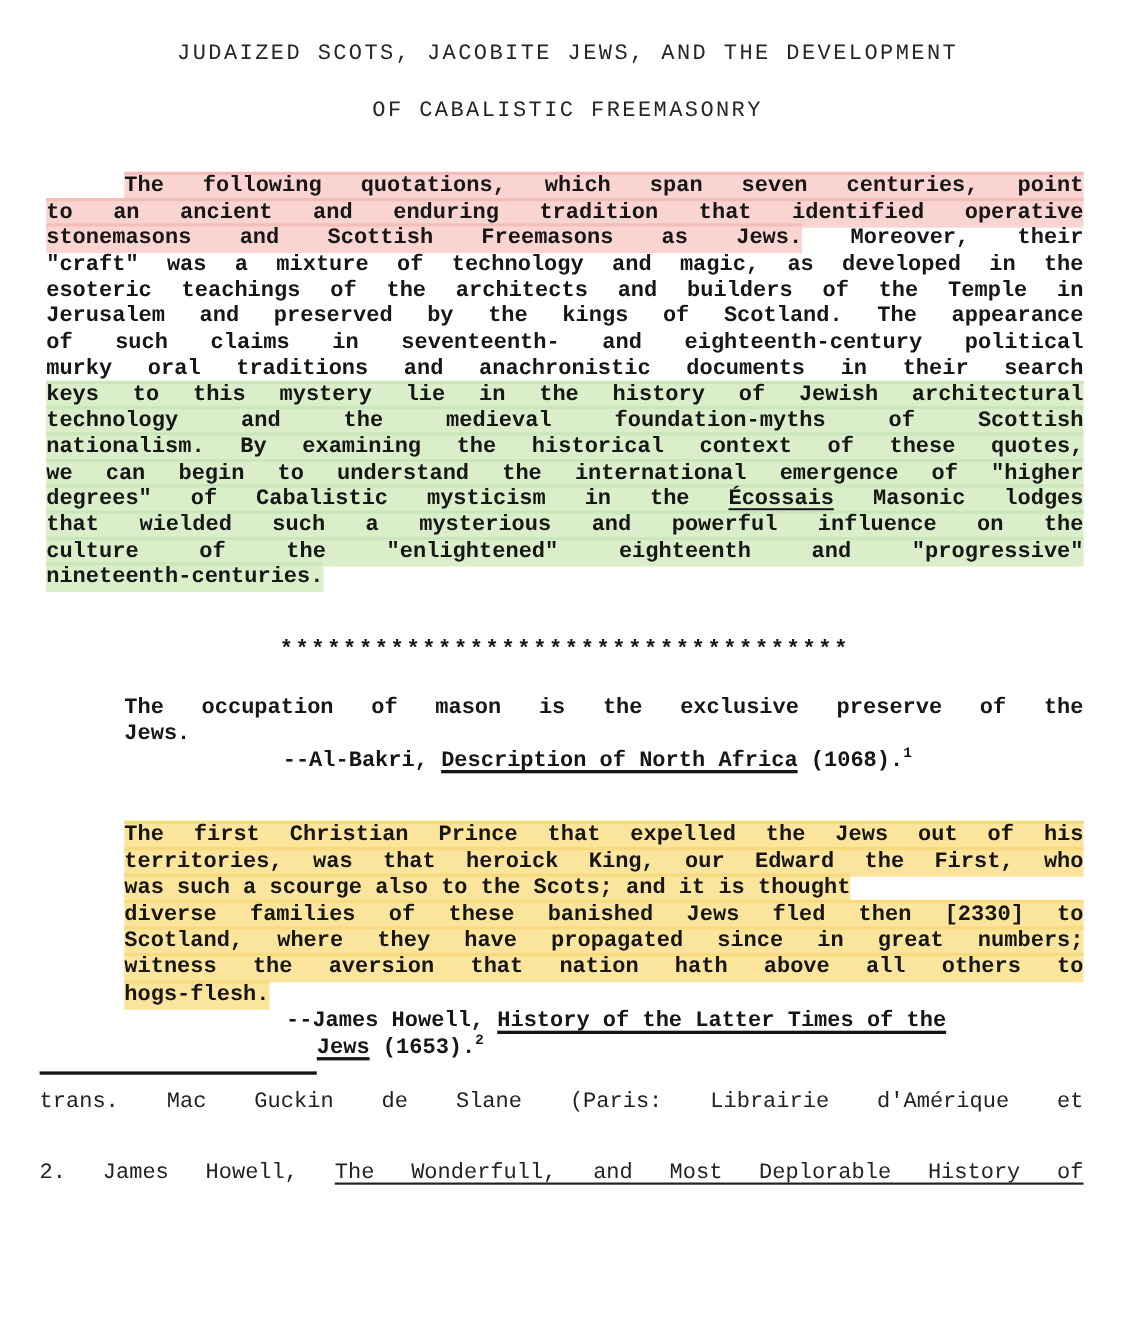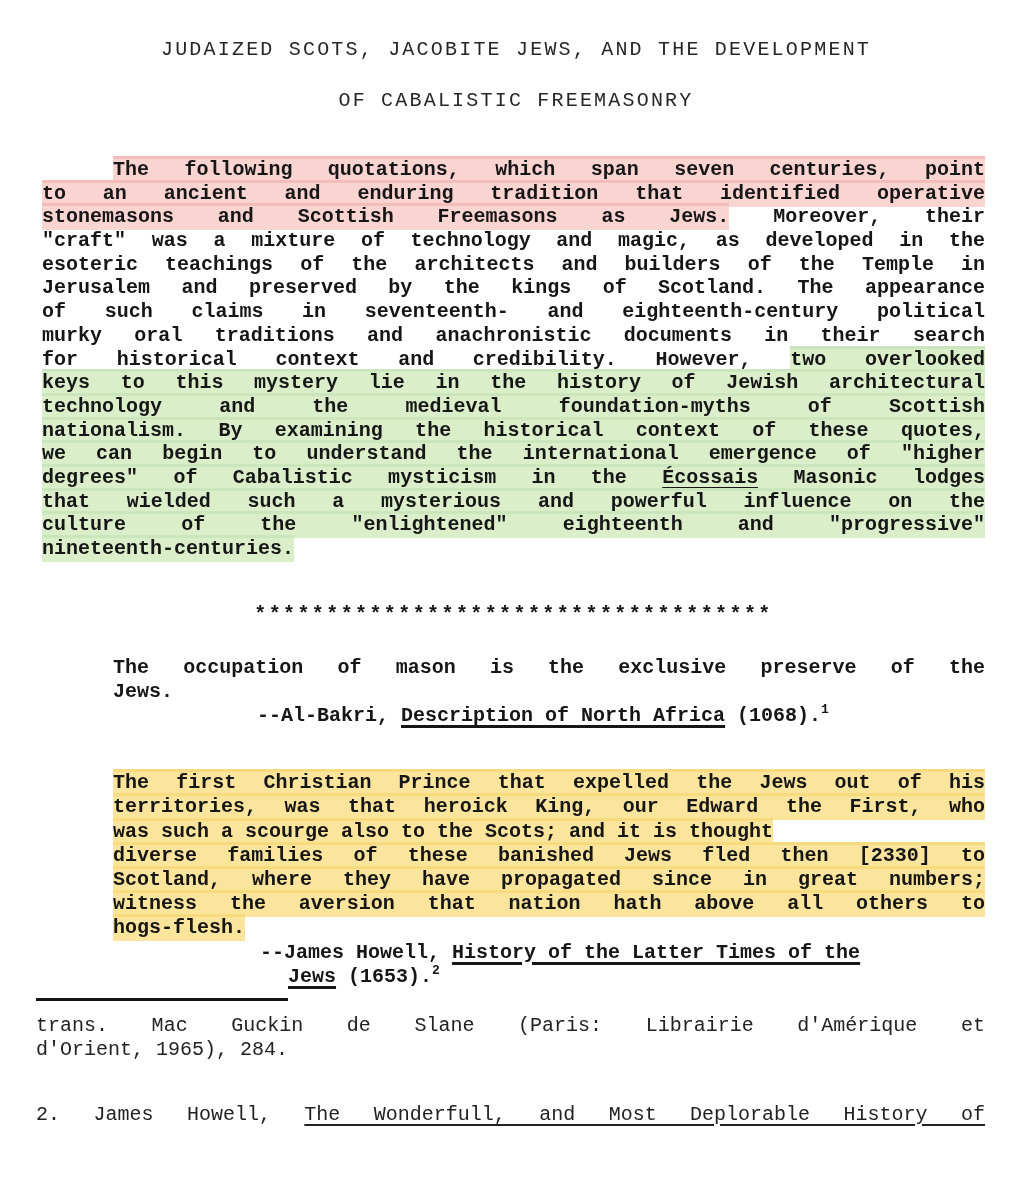--- a/index.html
+++ b/index.html
@@ -54,21 +54,20 @@
   <div class="body-col">
     <div class="paragraph">
         <div class="line indent"><span class="seg hl hl-pink">The following quotations, which span seven centuries, point</span></div>
         <div class="line"><span class="seg hl hl-pink">to an ancient and enduring tradition that identified operative</span></div>
         <div class="line"><span class="seg hl hl-pink">stonemasons and Scottish Freemasons as Jews.</span><span class="seg"> Moreover, their</span></div>
         <div class="line"><span class="seg">"craft" was a mixture of technology and magic, as developed in the</span></div>
         <div class="line"><span class="seg">esoteric teachings of the architects and builders of the Temple in</span></div>
         <div class="line"><span class="seg">Jerusalem and preserved by the kings of Scotland. The appearance</span></div>
         <div class="line"><span class="seg">of such claims in seventeenth- and eighteenth-century political</span></div>
         <div class="line"><span class="seg">murky oral traditions and anachronistic documents in their search</span></div>
-        <div class="line"><span class="seg">for historical context and credibility. However, </span><span class="seg hl hl-green">two overlooked</span></div>
         <div class="line"><span class="seg hl hl-green">keys to this mystery lie in the history of Jewish architectural</span></div>
         <div class="line"><span class="seg hl hl-green">technology and the medieval foundation-myths of Scottish</span></div>
         <div class="line"><span class="seg hl hl-green">nationalism. By examining the historical context of these quotes,</span></div>
         <div class="line"><span class="seg hl hl-green">we can begin to understand the international emergence of "higher</span></div>
         <div class="line"><span class="seg hl hl-green">degrees" of Cabalistic mysticism in the </span><span class="seg hl hl-green ul">Écossais</span><span class="seg hl hl-green"> Masonic lodges</span></div>
         <div class="line"><span class="seg hl hl-green">that wielded such a mysterious and powerful influence on the</span></div>
         <div class="line"><span class="seg hl hl-green">culture of the "enlightened" eighteenth and "progressive"</span></div>
         <div class="line nj"><span class="seg hl hl-green">nineteenth-centuries.</span></div>
       </div>
 
@@ -93,19 +92,18 @@
       </div>
     <div class="attribution attribution-howell">
         <div class="line nj"><span class="seg">--James Howell, </span><span class="seg ul">History of the Latter Times of the</span></div>
         <div class="line nj"><span class="seg ul">Jews</span><span class="seg"> (1653).</span><sup class="seg">2</sup></div>
       </div>
 
     <div class="fn-rule"></div>
 
     <div class="footnote footnote-1">
         <div class="line"><span class="seg">trans. Mac Guckin de Slane (Paris: Librairie d'Amérique et</span></div>
-        <div class="line nj"><span class="seg">d'Orient, 1965), 284.</span></div>
       </div>
     <div class="footnote footnote-2">
         <div class="line"><span class="seg">2. James Howell, </span><span class="seg ul">The Wonderfull, and Most Deplorable History of</span></div>
       </div>
   </div>
 </div>
 
 </body></html>

